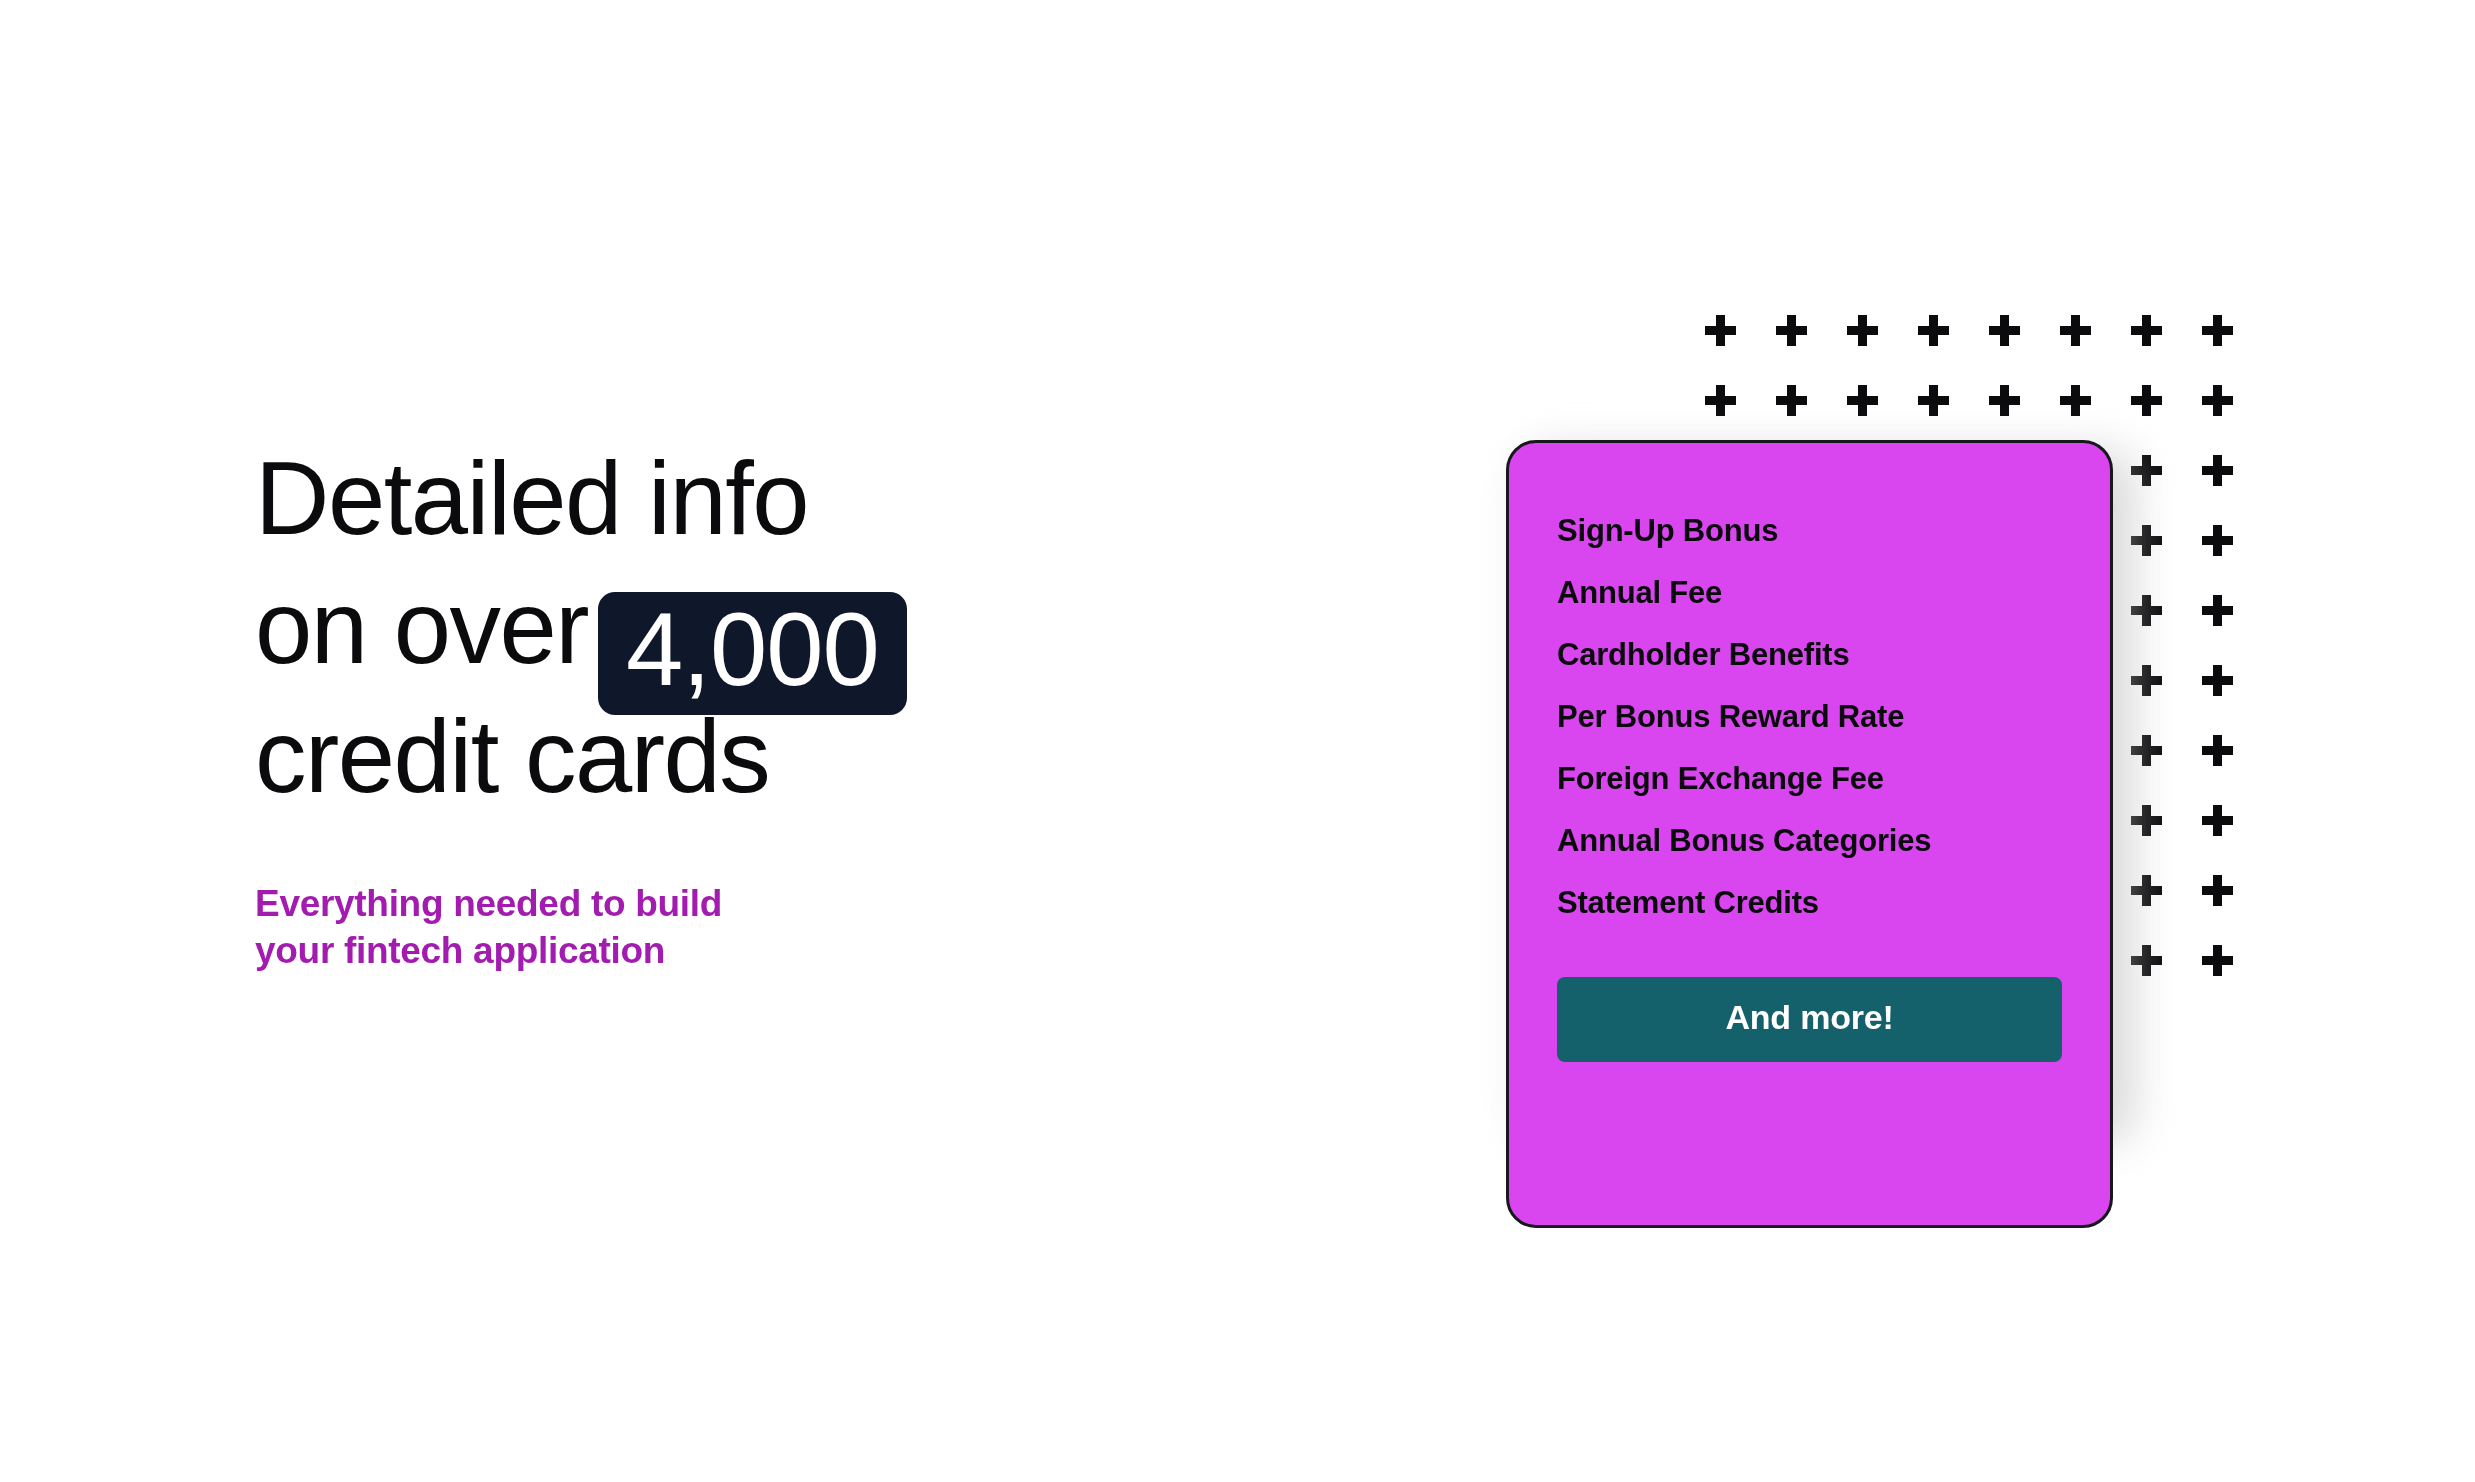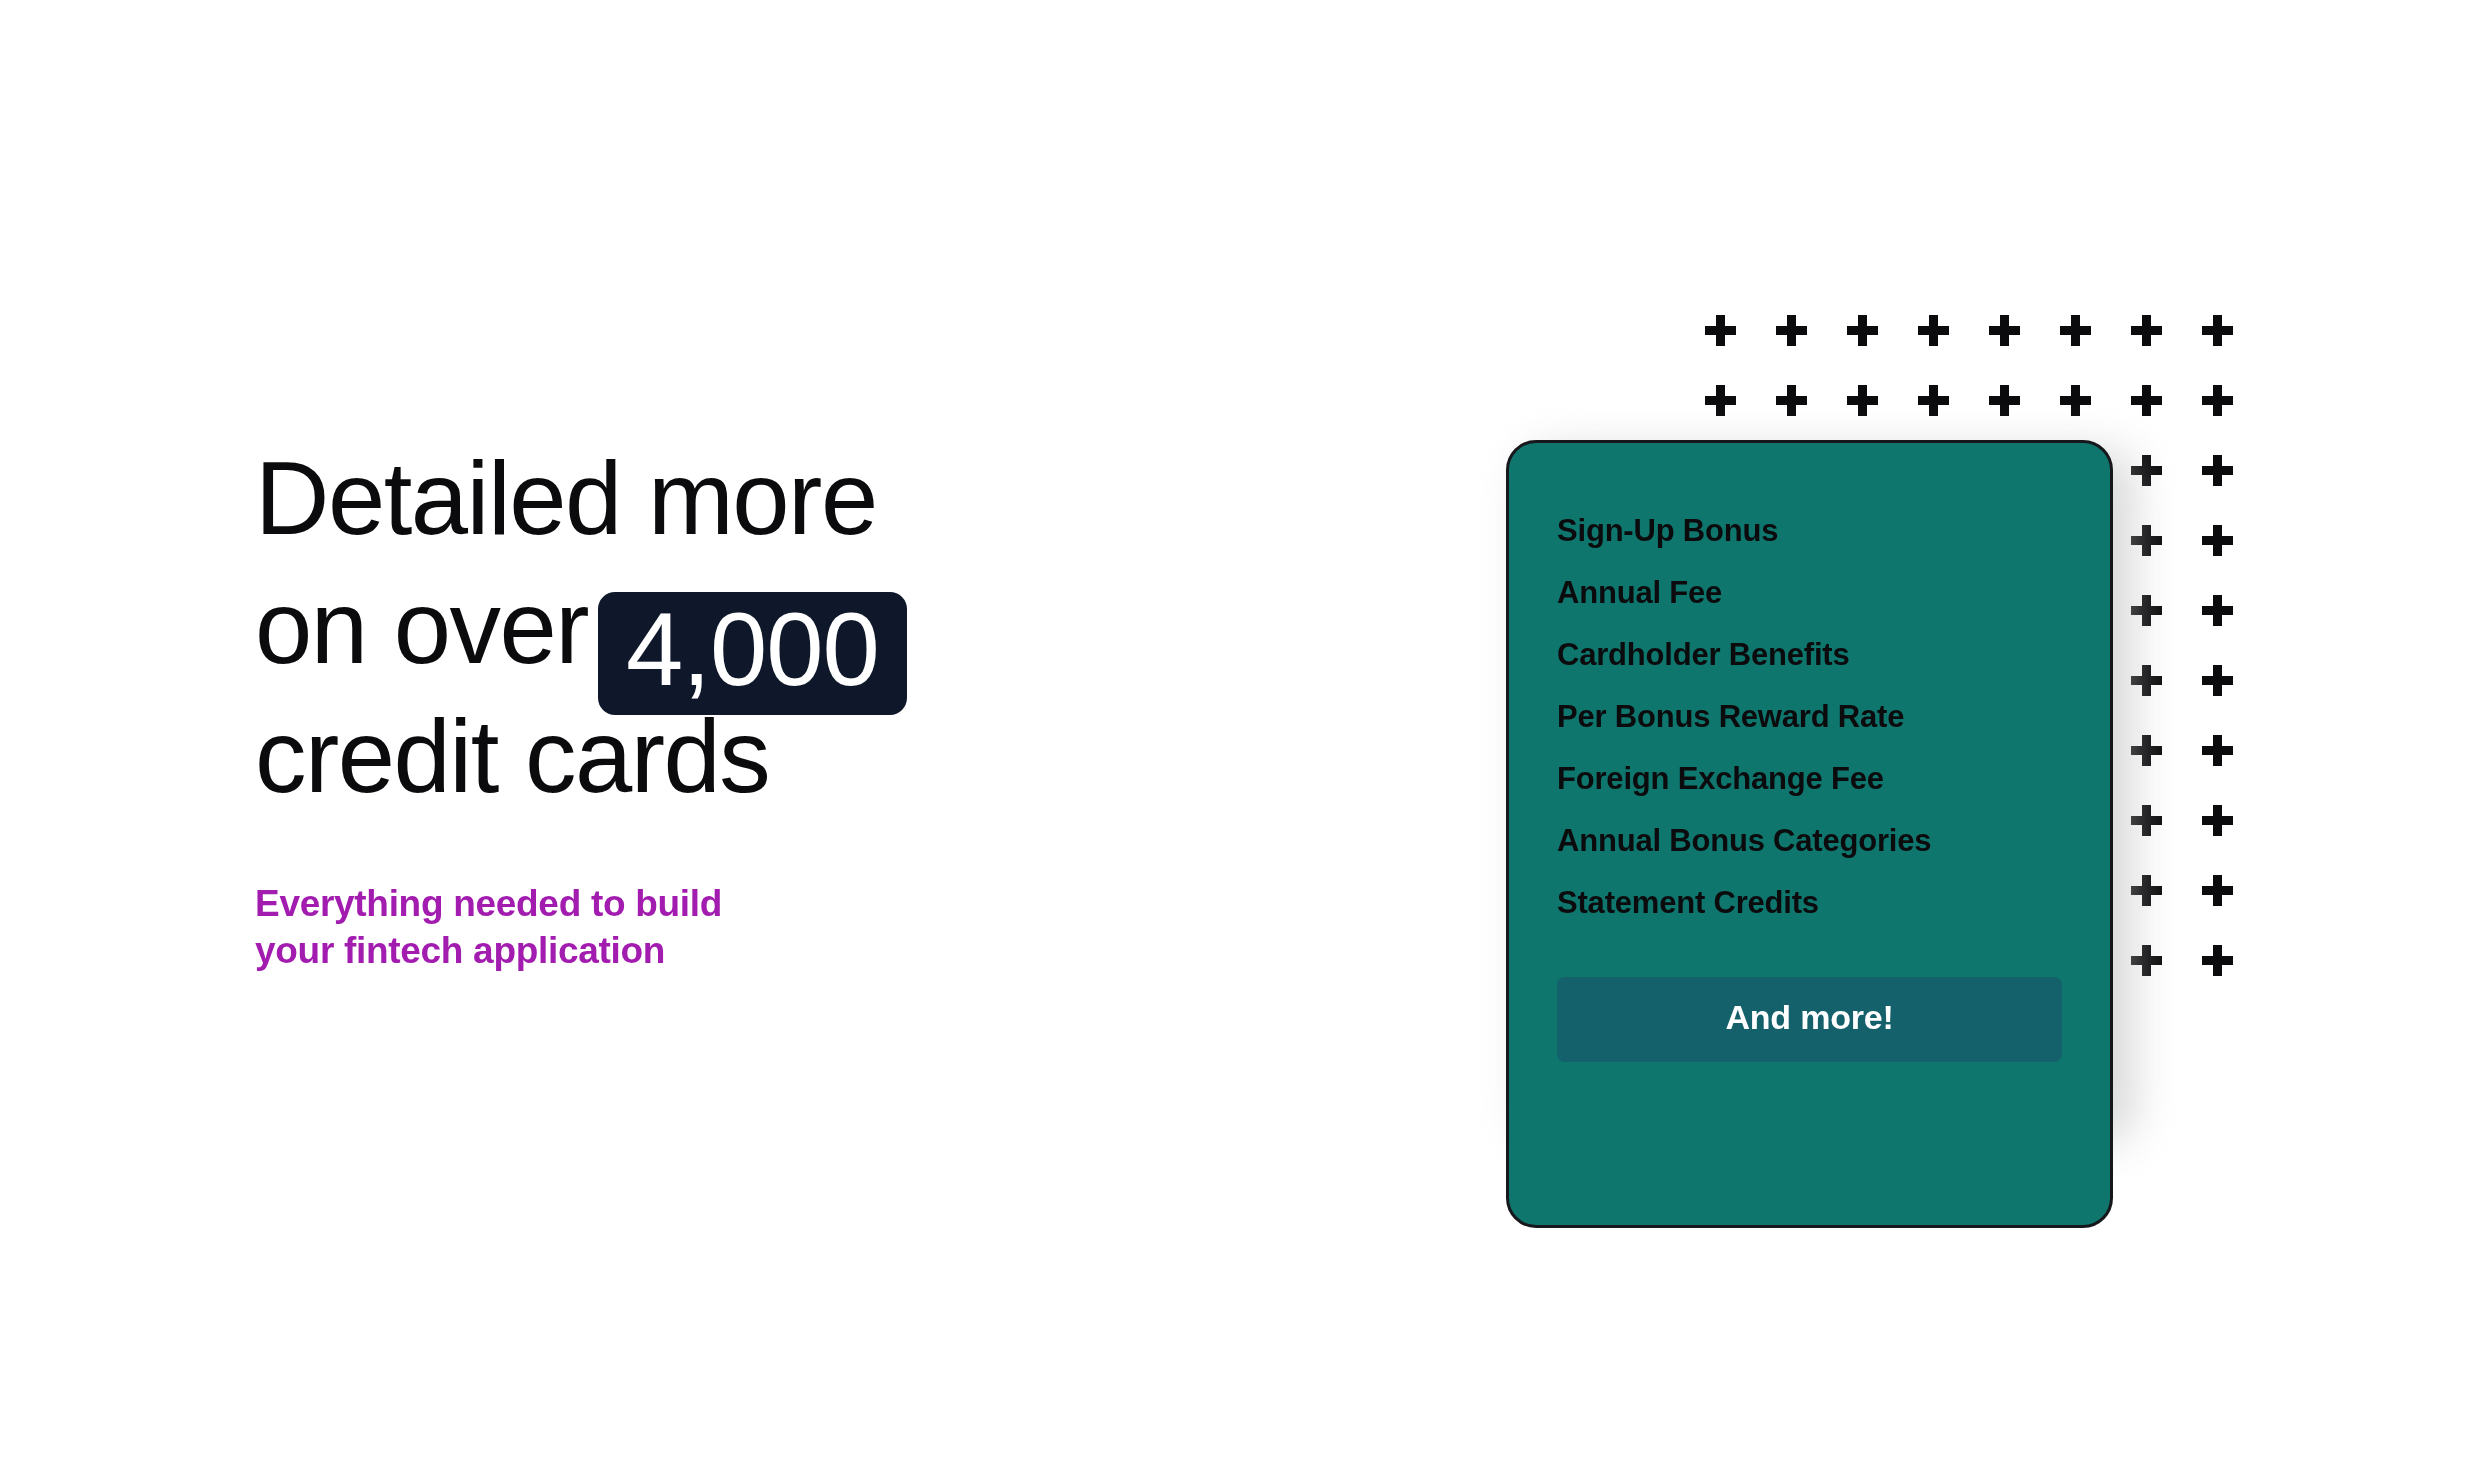--- a/index.html
+++ b/index.html
@@ -111,21 +111,21 @@
     opacity: 0.55;
   }
 
   .card {
     position: absolute;
     left: 1506px;
     top: 440px;
     width: 607px;
     height: 788px;
     box-sizing: border-box;
-    background: #0f766e;
+    background: #d946ef;
     border: 3px solid #16181c;
     border-radius: 30px;
     padding: 57px 48px 16px 48px;
   }
 
   .card-list {
     list-style: none;
     margin: 0;
     padding: 0;
   }
@@ -158,21 +158,21 @@
 </style>
 </head>
 <body>
 
 <div class="stage">
 
   <div class="left-col">
 
     <h1 class="headline">
       <span class="headline-line">
-        <span class="txt">Detailed more</span>
+        <span class="txt">Detailed info</span>
       </span>
       <span class="headline-line">
         <span class="txt">on over</span><span class="badge">4,000</span>
       </span>
       <span class="headline-line">
         <span class="txt">credit cards</span>
       </span>
     </h1>
 
     <p class="subhead">

